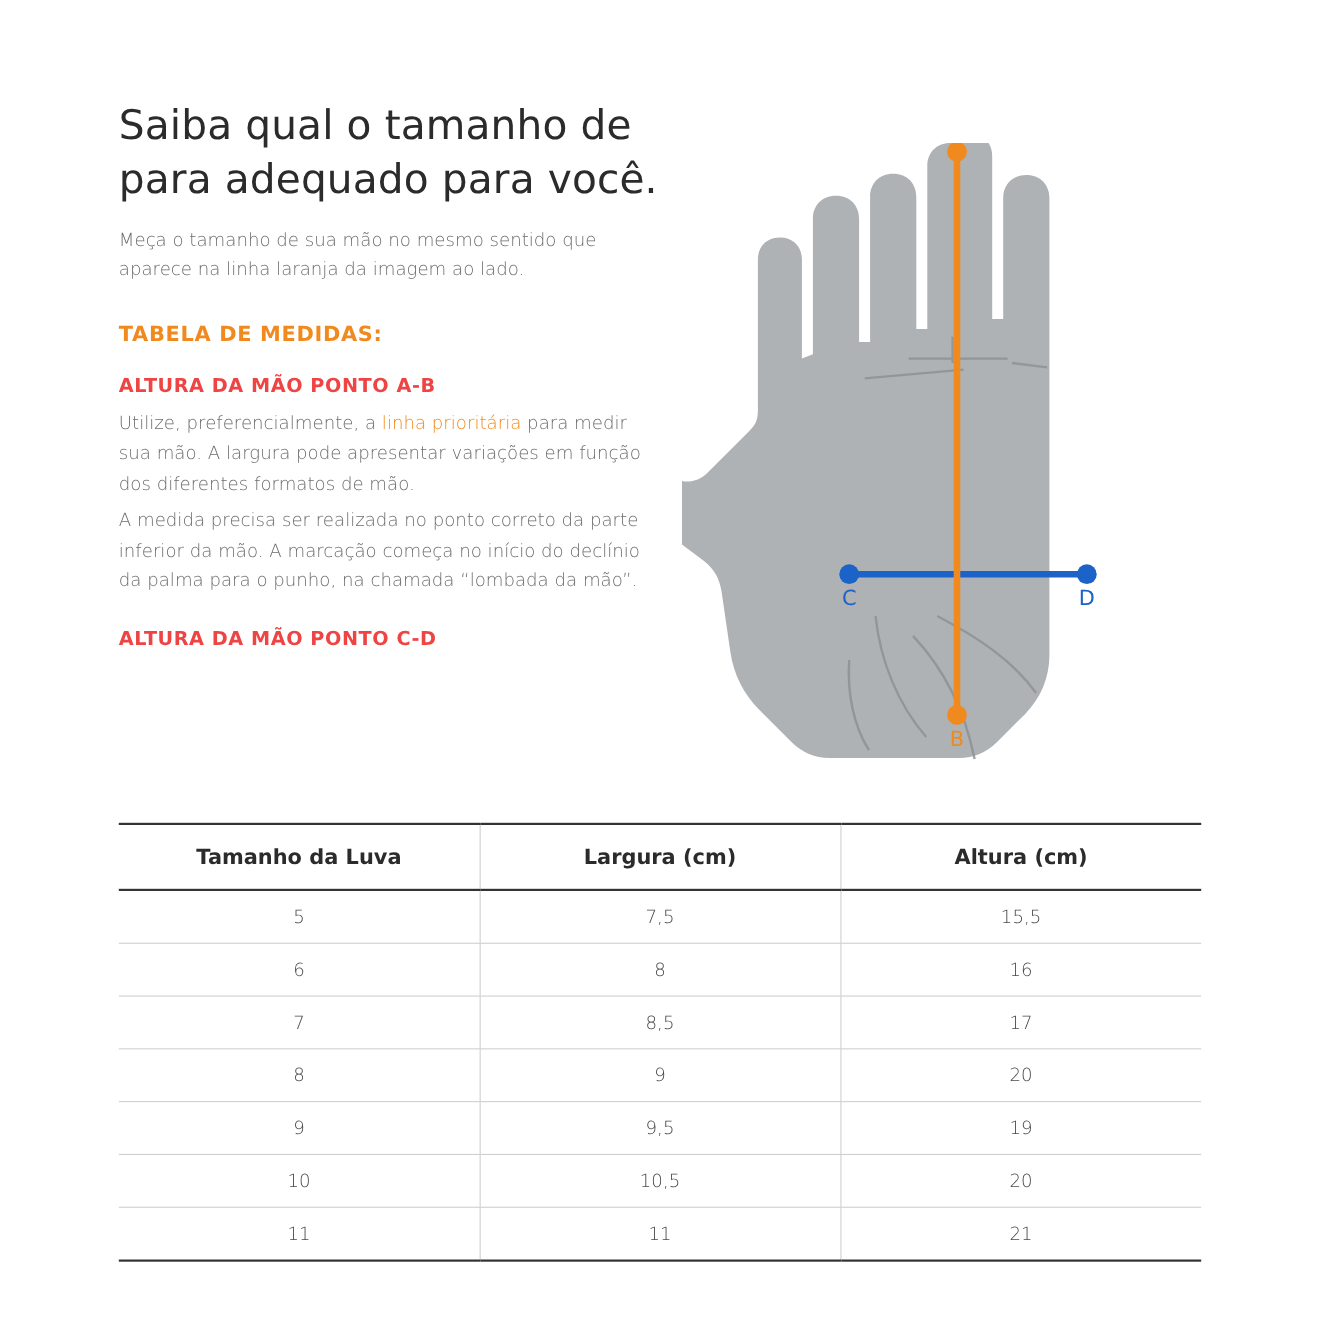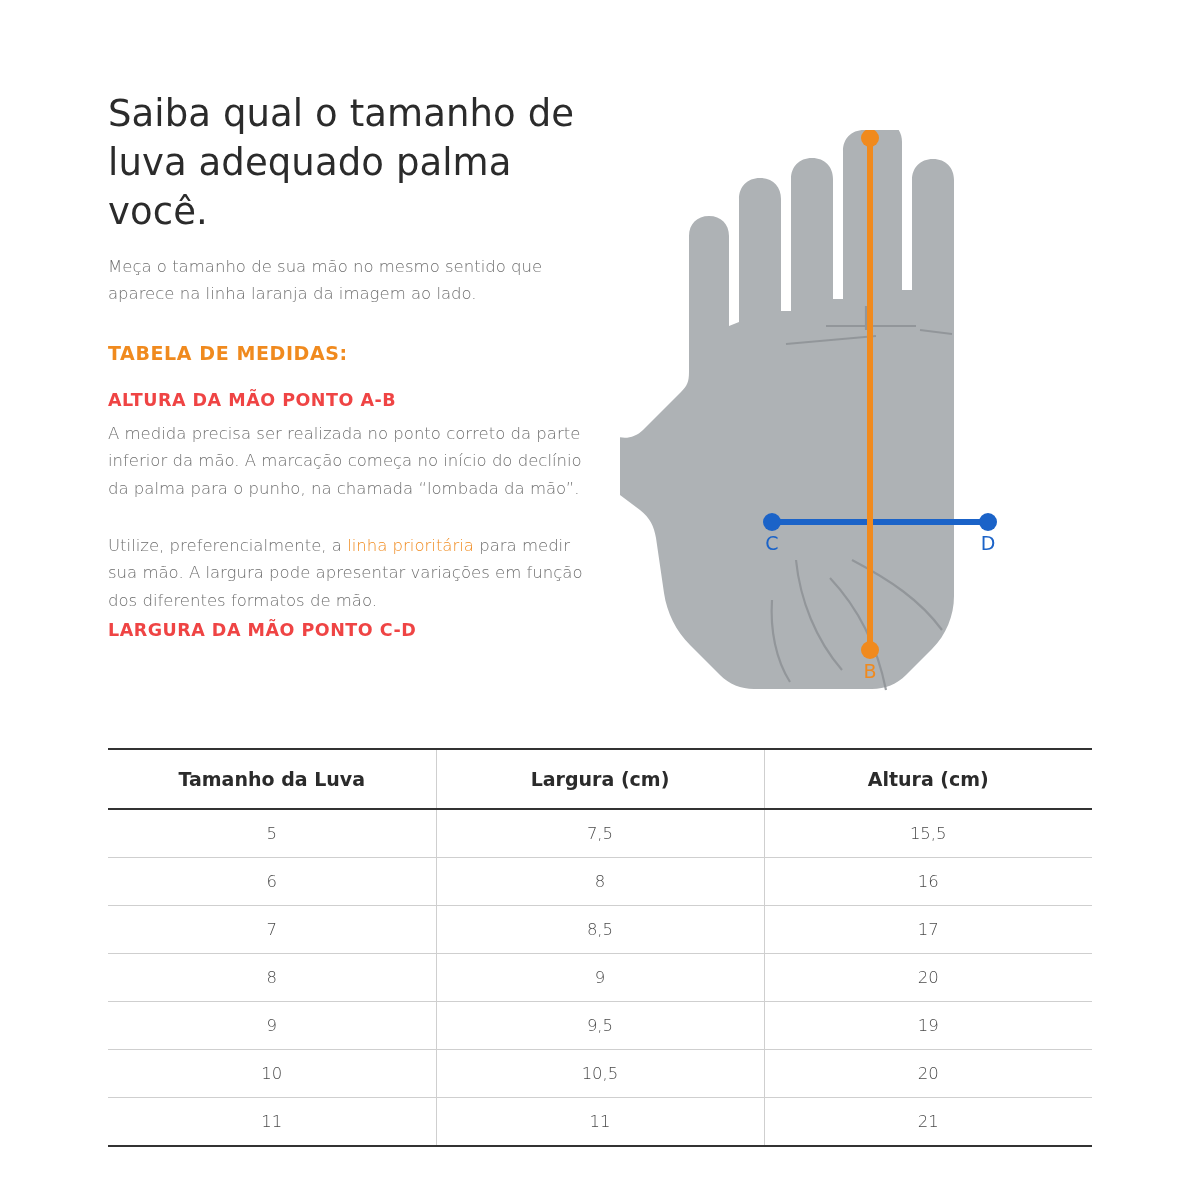--- a/index.html
+++ b/index.html
@@ -136,35 +136,35 @@
 </style>
 </head>
 <body>
 
 <div class="page">
 
   <div class="top">
 
     <div class="left-col">
 
-      <h1 class="title">Saiba qual o tamanho de luva adequado palma você.</h1>
+      <h1 class="title">Saiba qual o tamanho de para adequado para você.</h1>
 
       <p class="intro">Meça o tamanho de sua mão no mesmo sentido que aparece na linha laranja da imagem ao lado.</p>
 
       <div class="section-label">TABELA DE MEDIDAS:</div>
 
       <h2 class="sub">ALTURA DA MÃO PONTO A-B</h2>
-
-      <p class="body gap">A medida precisa ser realizada no ponto correto da parte inferior da mão. A marcação começa no início do declínio da palma para o punho, na chamada “lombada da mão”.</p>
 
       <p class="body">
         <span>Utilize, preferencialmente, a </span><span class="hl-orange">linha prioritária</span><span> para medir sua mão. A largura pode apresentar variações em função dos diferentes formatos de mão.</span>
       </p>
 
-      <h2 class="sub">LARGURA DA MÃO PONTO C-D</h2>
+      <p class="body gap">A medida precisa ser realizada no ponto correto da parte inferior da mão. A marcação começa no início do declínio da palma para o punho, na chamada “lombada da mão”.</p>
+
+      <h2 class="sub">ALTURA DA MÃO PONTO C-D</h2>
 
 
 
     </div>
 
     <div class="right-col">
       <div class="hand-wrap">
         <svg viewBox="0 0 430 660" width="430" height="660" xmlns="http://www.w3.org/2000/svg">
 
           <g>

